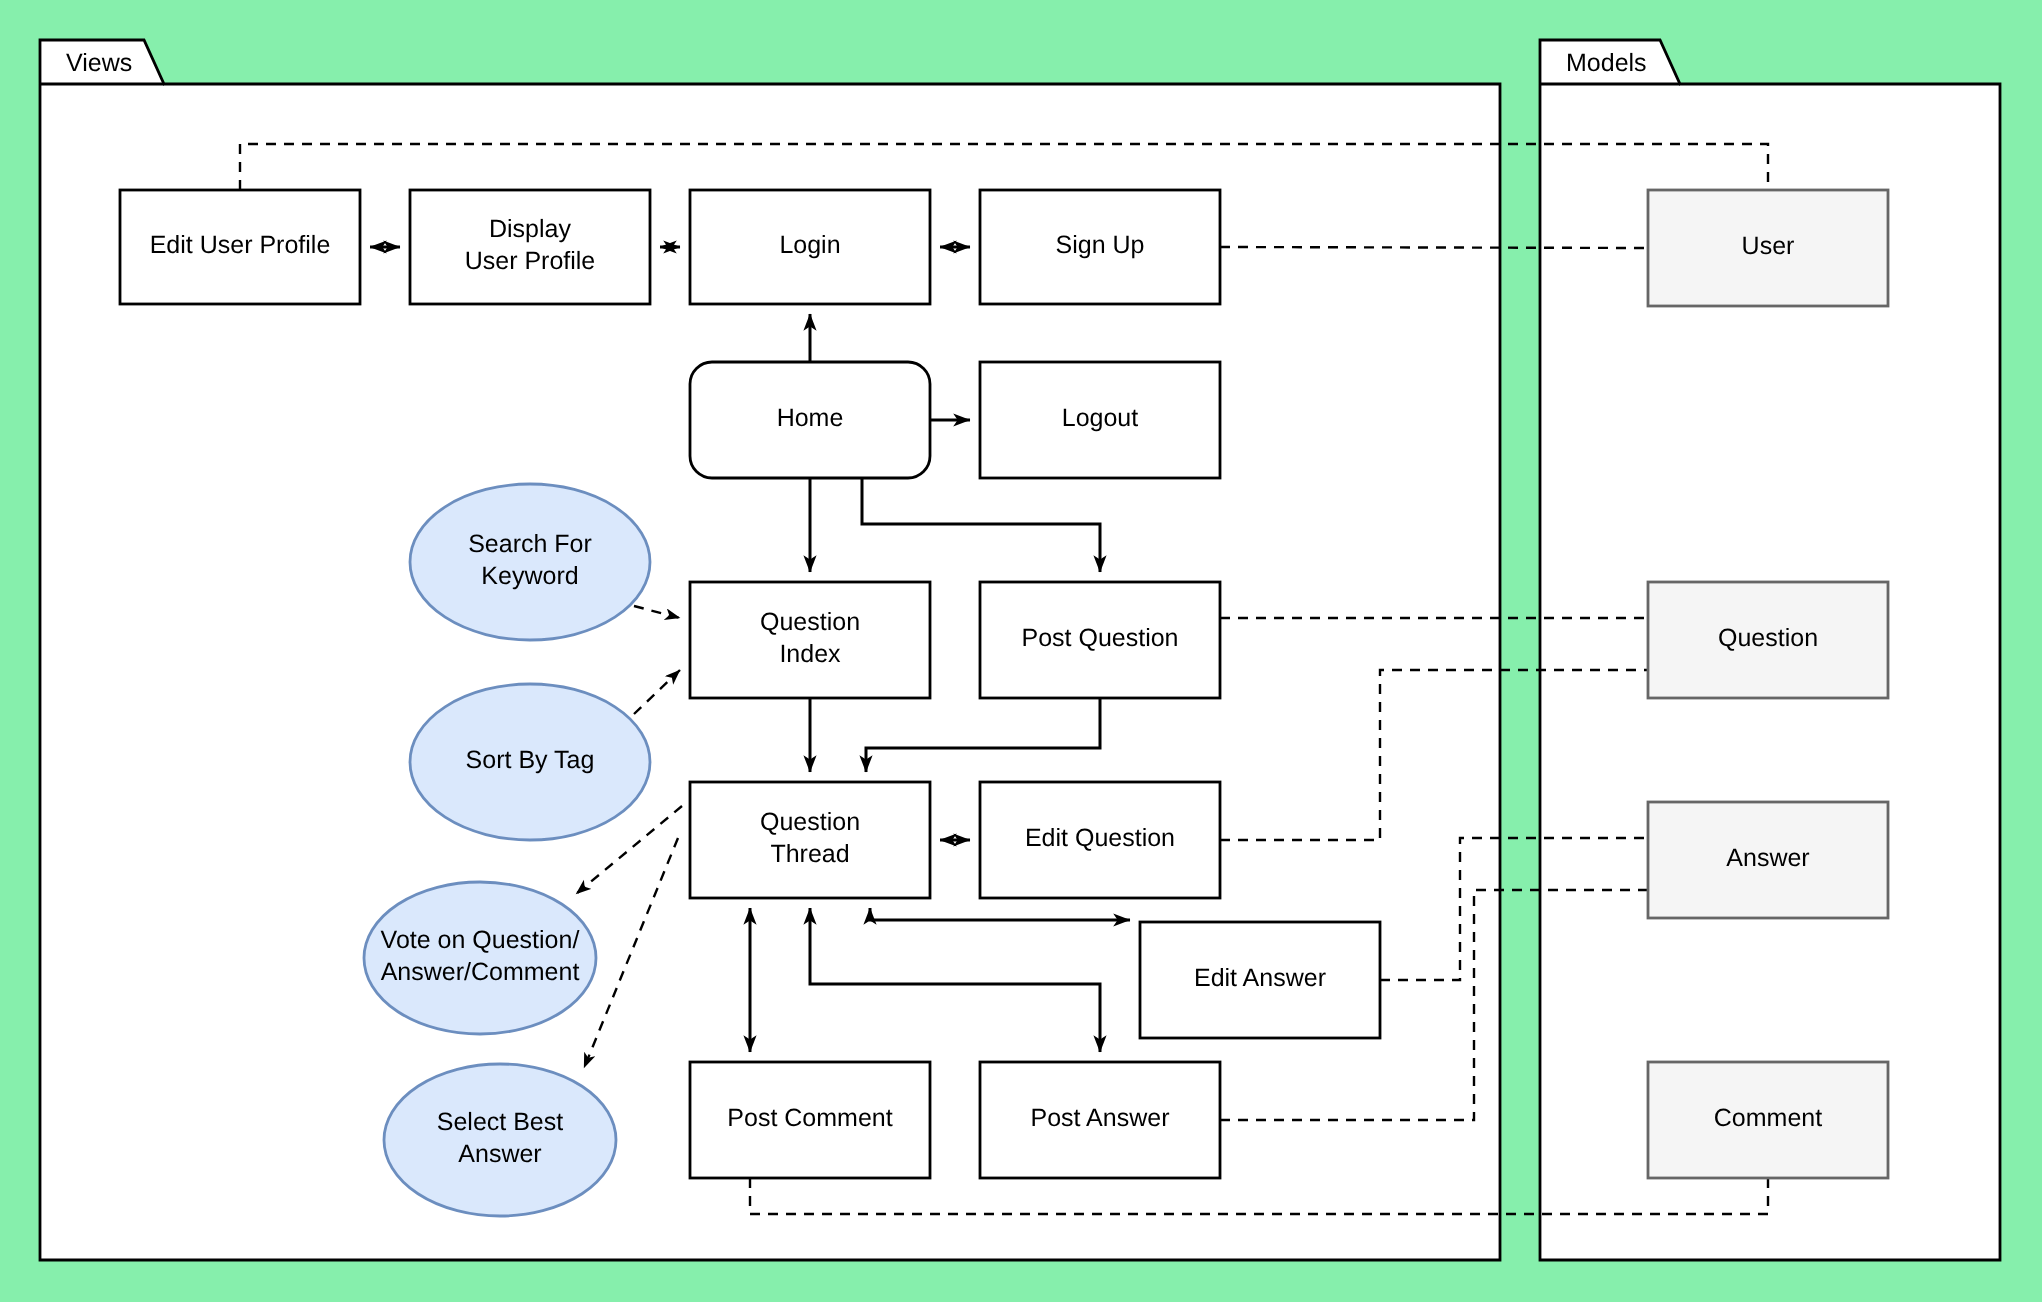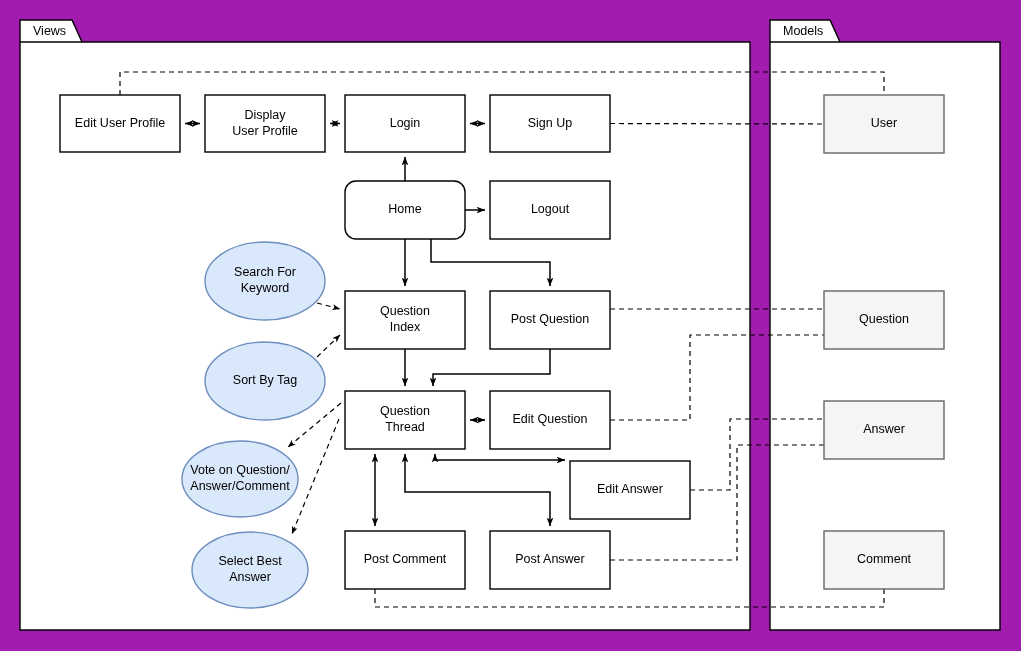--- a/index.html
+++ b/index.html
@@ -1,18 +1,18 @@
 <!DOCTYPE html>
 <html><head>
 <meta charset="utf-8">
 <style>
   html,body{margin:0;padding:0;background:#ffffff;}
   body{width:1021px;height:651px;overflow:hidden;
        font-family:"Liberation Sans","DejaVu Sans",sans-serif;}
-  #stage{position:relative;width:1021px;height:651px;background:#a21caf;}
+  #stage{position:relative;width:1021px;height:651px;background:#86efac;}
   svg{position:absolute;left:0;top:0;}
   .nodeText{font-family:"Liberation Sans","DejaVu Sans",sans-serif;
             font-size:12.5px;fill:#000;text-anchor:middle;dominant-baseline:middle;}
   .panelLabel{font-family:"Liberation Sans","DejaVu Sans",sans-serif;
             font-size:12.5px;fill:#000;text-anchor:start;dominant-baseline:middle;}
 </style>
 </head>
 <body>
 
 <div id="stage">

